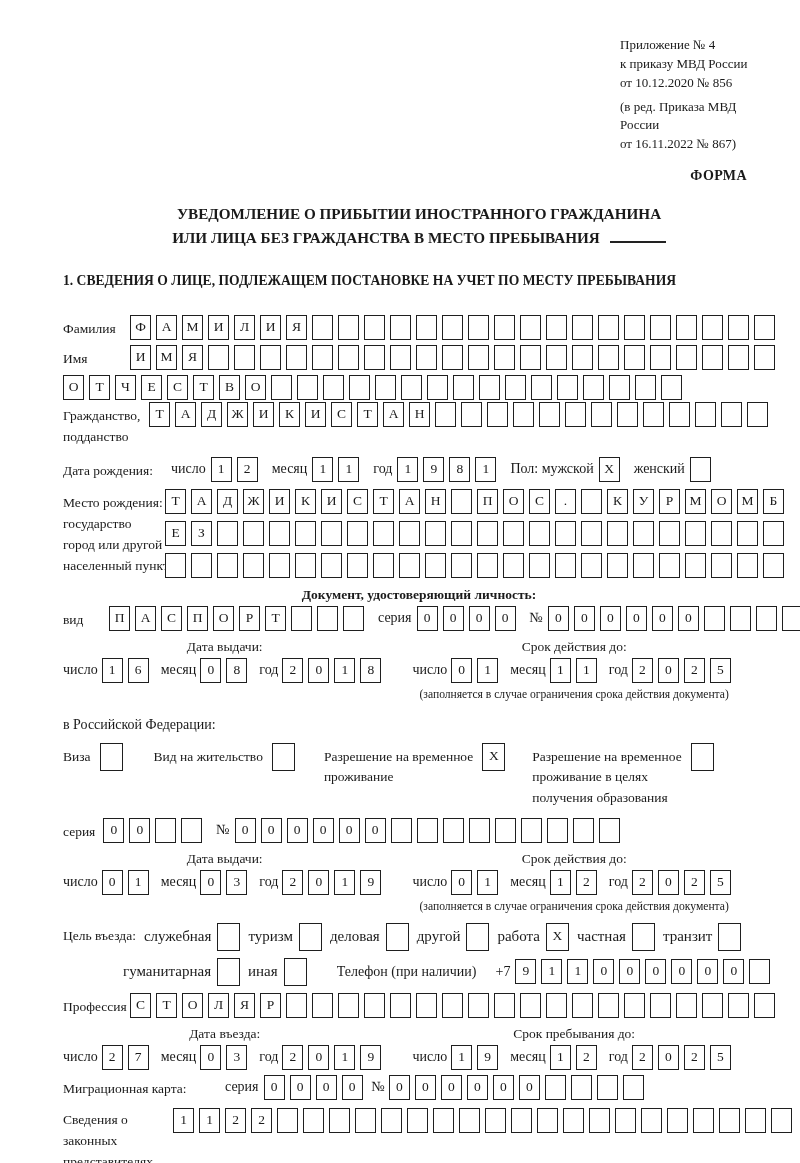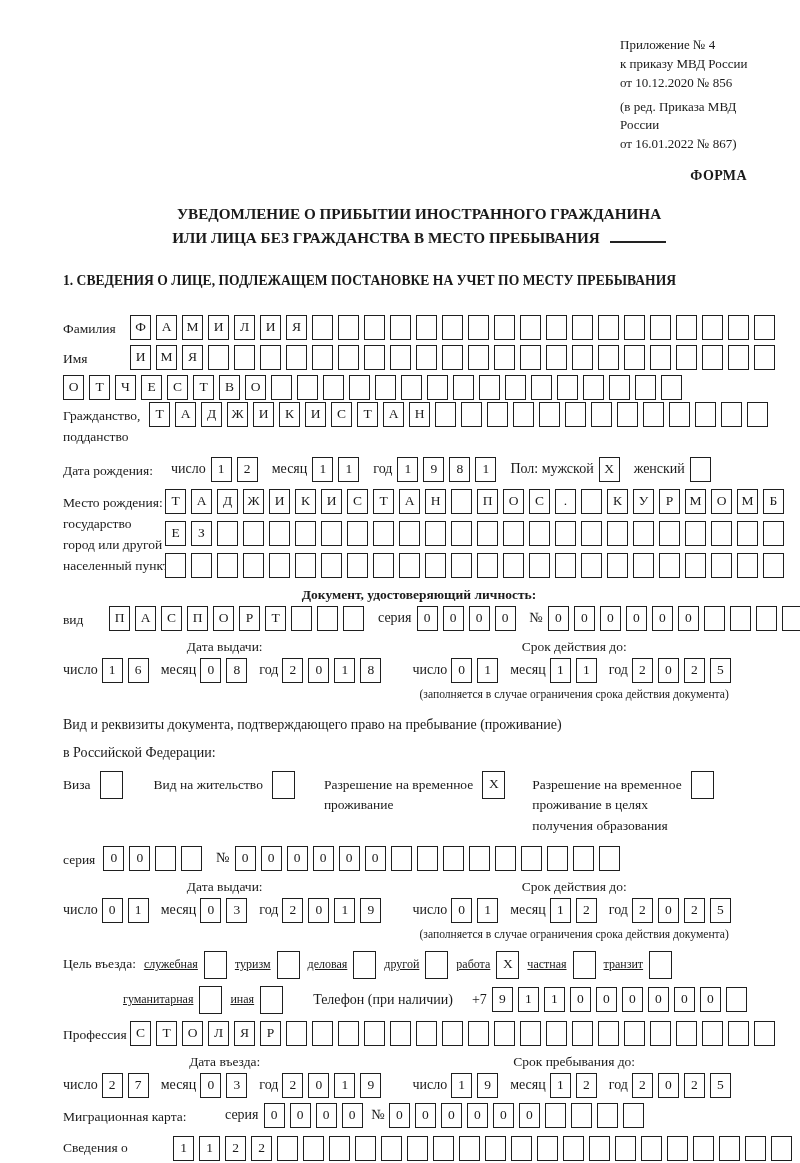--- a/index.html
+++ b/index.html
@@ -45,36 +45,36 @@
   .intro { margin-top:10px; font-size:14px; line-height:2.0; }
 
   .optrow { display:flex; align-items:flex-start; margin-top:2px; }
   .optcol { display:flex; align-items:flex-start; flex:0 0 auto; }
   .optcol .opt-label { padding-top:6px; font-size:13.5px; white-space:pre-line; line-height:1.5; }
   .optcol .boxwrap { margin-left:9px; padding-top:2px; }
   .mlA{margin-left:26px} .mlB{margin-left:24px} .mlC{margin-left:22px}
 
   .copts { display:flex; align-items:center; flex:0 0 auto; }
   .copt { display:inline-flex; align-items:center; margin-right:8px; }
-  .copt-txt { margin-right:6px; font-size:12px; white-space:nowrap;text-decoration:underline; }
+  .copt-txt { margin-right:6px; font-size:15px; white-space:nowrap; }
   .copts.bigboxes .cell { margin-right:0; }
 
   .indent60 { margin-left:60px; }
 </style>
 </head>
 <body>
 
 <div class="page">
 
   <div class="appendix">
     <div>Приложение № 4</div>
     <div>к приказу МВД России</div>
     <div>от 10.12.2020 № 856</div>
     <div class="rev">(в ред. Приказа МВД России</div>
-    <div>от 16.01.2022 № 867)</div>
+    <div>от 16.11.2022 № 867)</div>
   </div>
 
   <div class="forma">ФОРМА</div>
 
   <div class="title">
     <div>УВЕДОМЛЕНИЕ О ПРИБЫТИИ ИНОСТРАННОГО ГРАЖДАНИНА</div>
     <div><span>ИЛИ ЛИЦА БЕЗ ГРАЖДАНСТВА В МЕСТО ПРЕБЫВАНИЯ</span><span class="uline"></span></div>
   </div>
 
   <div class="sheading">1. СВЕДЕНИЯ О ЛИЦЕ, ПОДЛЕЖАЩЕМ ПОСТАНОВКЕ НА УЧЕТ ПО МЕСТУ ПРЕБЫВАНИЯ</div>
@@ -156,21 +156,20 @@
         <div class="inlbl">месяц</div>
         <div class="cells"><span class="cell">1</span><span class="cell">1</span></div>
         <div class="inlbl">год</div>
         <div class="cells"><span class="cell">2</span><span class="cell">0</span><span class="cell">2</span><span class="cell">5</span></div>
       </div>
       <div class="dnote">(заполняется в случае ограничения срока действия документа)</div>
     </div>
   </div>
 
   <div class="intro">
-    <div>Вид и реквизиты документа, подтверждающего право на пребывание (проживание)</div>
     <div>в Российской Федерации:</div>
   </div>
 
   <div class="optrow">
     <div class="optcol">
       <div class="opt-label">Виза</div>
       <div class="boxwrap bigboxes"><span class="cell"></span></div>
     </div>
     <div class="optcol mlA">
       <div class="opt-label">Вид на жительство</div>

